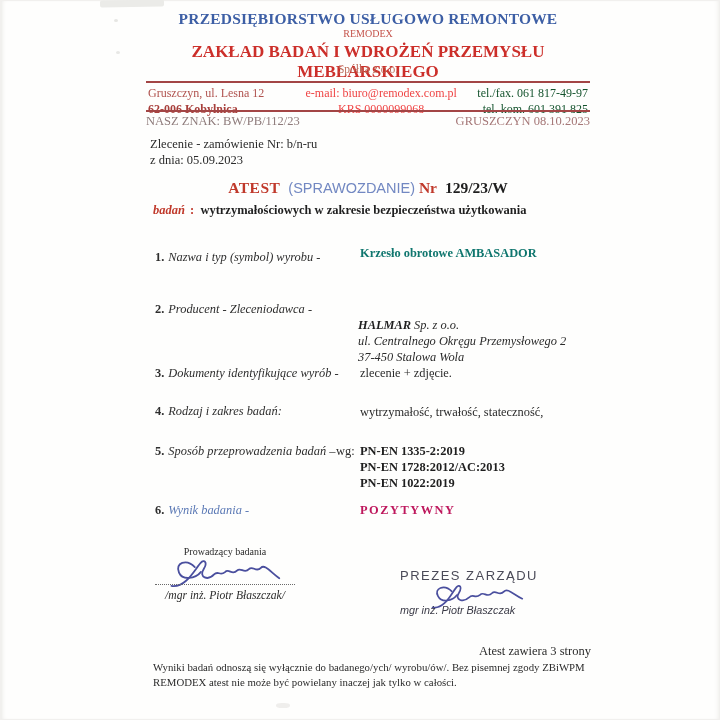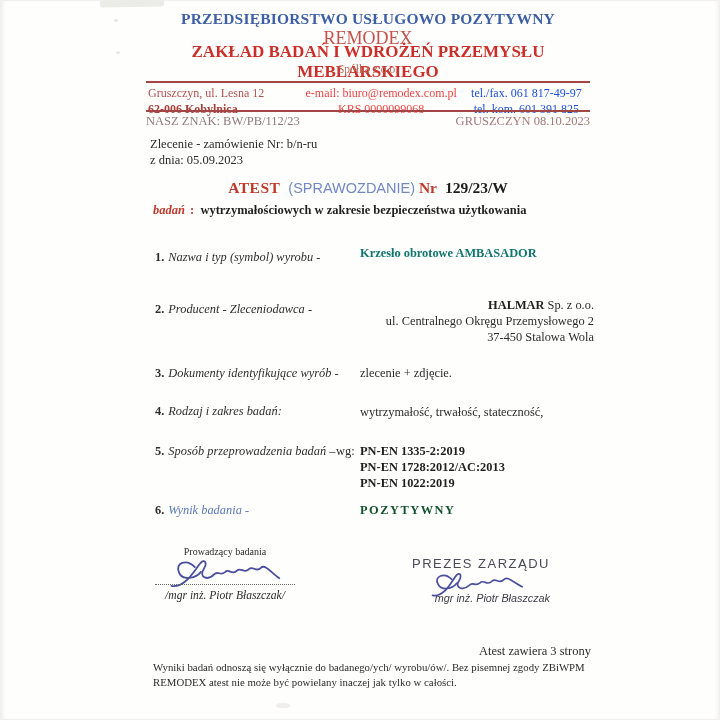--- a/index.html
+++ b/index.html
@@ -4,30 +4,30 @@
 <style>
   html,body{margin:0;padding:0;}
   body{width:720px;height:720px;position:relative;background:#fdfdfc;overflow:hidden;
        font-family:"Liberation Serif","DejaVu Serif",serif;color:#2e2e2e;}
   .page{position:absolute;inset:0;background:#fefefd;
         box-shadow:inset 0 0 0 1px #f1f0ee, inset 4px 0 6px -4px #d8d6d2, inset -4px 0 6px -4px #e4e2de;}
   .abs{position:absolute;}
   .ctr{text-align:center;}
   
   .h1{left:145px;top:10px;width:446px;font-size:15.5px;font-weight:bold;color:#3d5fa5;letter-spacing:.2px;}
-  .h2{left:145px;top:28px;width:446px;font-size:18px;color:#c4524a;}
+  .h2{left:145px;top:28px;width:446px;font-size:10px;color:#c4524a;}
   .h3{left:145px;top:42px;width:446px;font-size:17px;font-weight:bold;color:#cc2f2a;}
   .h4{left:145px;top:63px;width:446px;font-size:11.5px;color:#bb6a58;}
   .rule{left:146px;width:444px;height:2px;background:#a34545;}
   .rule1{top:81px;} .rule2{top:110px;}
   .contact{left:148px;top:86px;width:440px;display:flex;font-size:12px;line-height:1.3;}
   .contact .c1{width:34%;text-align:left;color:#b0524e;}
   .contact .c1 .b{font-weight:bold;color:#a8403c;}
   .contact .c2{width:38%;text-align:center;color:#ef4444;}
-  .contact .c3{width:28%;text-align:center;color:#1d4ed8;}
+  .contact .c3{width:28%;text-align:right;color:#14532d;}
   .refrow{left:146px;top:114px;width:444px;display:flex;justify-content:space-between;font-size:12.5px;}
   .refrow .rl{color:#8e7b7b;}
   .refrow .rr{color:#a57777;}
   .order{left:150px;top:136px;font-size:12.5px;line-height:1.3;color:#2b2b2b;}
   
   .titleline{left:145px;top:179px;width:446px;font-size:15.5px;}
   .t-atest{color:#c0392b;font-weight:bold;letter-spacing:.5px;}
   .t-spr{color:#7288c2;font-family:"Liberation Sans",sans-serif;font-size:14.5px;margin-left:4px;}
   .t-nr{color:#c0392b;font-weight:bold;margin-left:0;}
   .t-num{color:#1f1f1f;font-weight:bold;margin-left:4px;}
@@ -35,36 +35,36 @@
   .s-lead{color:#c0392b;font-style:italic;font-weight:bold;}
   .s-sep{color:#c0392b;margin:0 3px 0 2px;font-weight:bold;}
   .s-rest{color:#1f1f1f;font-weight:bold;}
   
   .itemlabel{font-size:12.4px;}
   .itemlabel .no{font-weight:bold;font-style:normal;margin-right:4px;}
   .itemlabel .lb{font-style:italic;}
   .val{font-size:12.4px;color:#2b2b2b;}
   .vb{font-weight:bold;color:#1f1f1f;}
   .i1l{left:155px;top:250px;} .i1v{left:360px;top:246px;font-weight:bold;color:#0f766e;}
-  .i2l{left:155px;top:302px;} .i2v{left:358px;top:298px;width:236px;text-align:right;line-height:1.28;}
+  .i2l{left:155px;top:302px;} .i2v{left:358px;top:318px;width:236px;text-align:left;line-height:1.28;font-style:italic;}
   .i2v .rest{margin-left:3px;}
   .i3l{left:155px;top:366px;} .i3v{left:360px;top:366px;}
   .i4l{left:155px;top:404px;} .i4v{left:360px;top:404px;line-height:1.3;}
   .i4v .ln2{margin-left:3px;}
   .i5l{left:155px;top:444px;} .i5wg{left:336px;top:444px;} 
   .i5v{left:360px;top:444px;font-weight:bold;color:#1f1f1f;line-height:1.28;}
   .i6l{left:155px;top:503px;} .i6l .lb{color:#5b79b5;}
-  .i6v{left:360px;top:503px;font-weight:bold;color:#14532d;letter-spacing:1.5px;}
+  .i6v{left:360px;top:503px;font-weight:bold;color:#be185d;letter-spacing:1.5px;}
   
   .sigl{left:155px;top:546px;width:140px;text-align:center;}
   .sigl .st{font-size:10px;color:#2b2b2b;}
   .dotline{position:absolute;left:0;top:38px;width:140px;border-bottom:1.6px dotted #6a6a6a;}
   .sigl .sn{position:absolute;left:0;top:43px;width:140px;font-size:11.6px;font-style:italic;color:#2b2b2b;white-space:nowrap;}
   .sigsvg-l{position:absolute;left:12px;top:8px;transform:rotate(-2deg);}
-  .sigr{left:400px;top:556px;width:150px;text-align:right;font-family:"Liberation Sans",sans-serif;}
+  .sigr{left:400px;top:568px;width:150px;text-align:left;font-family:"Liberation Sans",sans-serif;}
   .sigr .st{font-size:13px;color:#4b4b58;letter-spacing:1.5px;}
   .sigr .sn{position:absolute;left:0;top:36px;width:150px;font-size:10.8px;font-style:italic;color:#3c3c48;white-space:nowrap;}
   .sigsvg-r{position:absolute;left:28px;top:12px;transform:rotate(-3deg);}
   
   .pages{left:145px;top:644px;width:446px;text-align:right;font-size:12.5px;color:#2b2b2b;}
   .disc{left:153px;top:660px;width:446px;font-size:10.8px;line-height:1.35;color:#2b2b2b;}
   
   .smudge-top{left:100px;top:0;width:64px;height:7px;background:#ebebe8;border-radius:2px;transform:rotate(-1deg);}
   .speck1{left:114px;top:19px;width:4px;height:3px;background:#e6e6e3;border-radius:50%;}
   .speck2{left:116px;top:51px;width:4px;height:3px;background:#e8e8e5;border-radius:50%;}
@@ -73,21 +73,21 @@
 </head>
 <body>
 
 <div class="page">
 
   <div class="abs smudge-top"></div>
   <div class="abs speck1"></div>
   <div class="abs speck2"></div>
   <div class="abs smudge-bottom"></div>
 
-  <div class="abs ctr h1">PRZEDSIĘBIORSTWO USŁUGOWO POZYTYWNY</div>
+  <div class="abs ctr h1">PRZEDSIĘBIORSTWO USŁUGOWO REMONTOWE</div>
   <div class="abs ctr h2">REMODEX</div>
   <div class="abs ctr h3">ZAKŁAD BADAŃ I WDROŻEŃ PRZEMYSŁU MEBLARSKIEGO</div>
   <div class="abs ctr h4">Spółka z o.o.</div>
   <div class="abs rule rule1"></div>
 
   <div class="abs contact">
     <div class="c1">
       <div>Gruszczyn, ul. Lesna 12</div>
       <div class="b">62-006  Kobylnica</div>
     </div>

